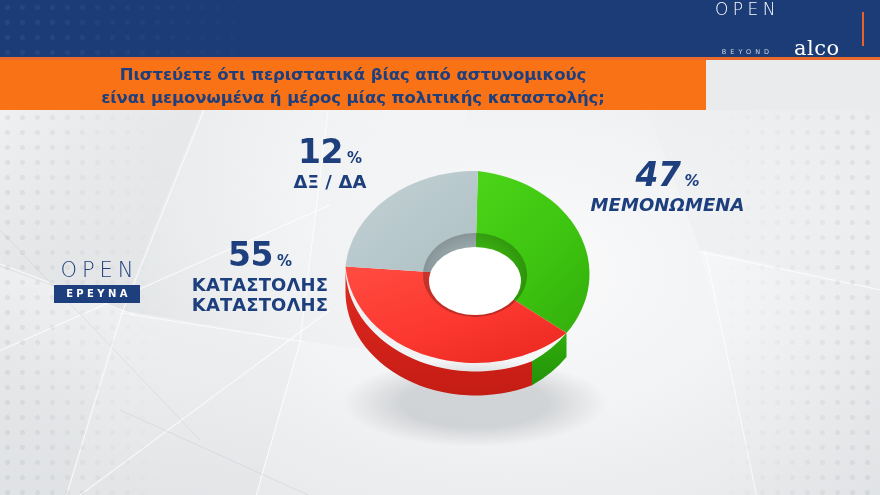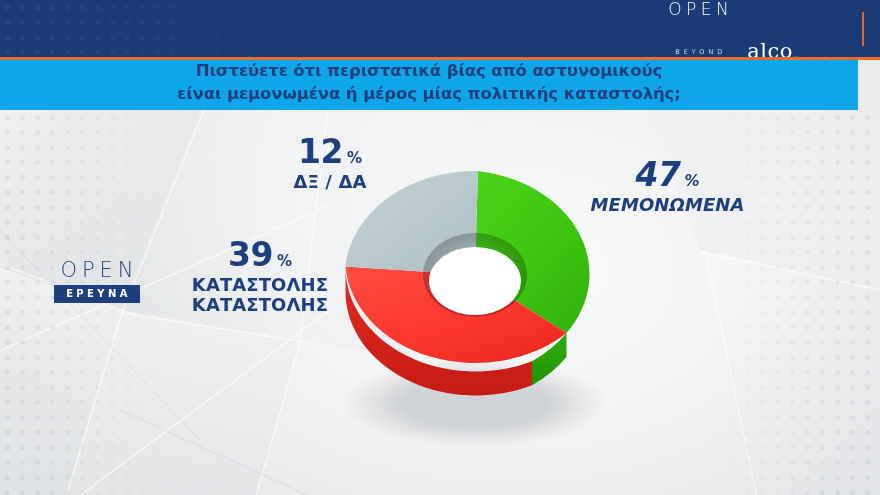--- a/index.html
+++ b/index.html
@@ -31,40 +31,40 @@
   .open-word{
     font-family:"DejaVu Sans", sans-serif;
     font-size:17px; letter-spacing:4.5px; color:#ffffff;
     font-weight:300; line-height:1; padding-left:4px;
   }
   .beyond-word{
     font-size:6.5px; letter-spacing:4px; color:#cfd8e8; line-height:1;
     padding-left:4px;
     margin-top:28px;
   }
-  .logo-alco{ display:flex; flex-direction:row; align-items:flex-end; gap:1px;margin-top:46px; }
+  .logo-alco{ display:flex; flex-direction:column; align-items:flex-start; gap:1px;margin-top:46px; }
   .alco-word{
     font-family:"DejaVu Serif", serif;
     font-size:21px; color:#ffffff; line-height:1; letter-spacing:0.5px;
   }
   .alco-tag{
     font-size:4.6px; letter-spacing:0.4px; color:#b9c4da; line-height:1;
   }
   .logo-divider{ width:2px; height:34px; background:#e8622a; }
 
   #orange-rule{
     position:absolute; left:0; top:57px; width:880px; height:3px;
     background:#ea6a2e;
   }
 
   
   #title-band{
-    position:absolute; left:0; top:60px; width:858px; height:50px;
-    background:#0ea5e9;
-    display:flex; align-items:flex-start; justify-content:center;
+    position:absolute; left:0; top:60px; width:706px; height:50px;
+    background:#f97316;
+    display:flex; align-items:flex-end; justify-content:center;
   }
   #chart-title{
     color:#1e3f7e; font-size:16.5px; font-weight:bold; line-height:1.38;
     text-align:center; letter-spacing:-0.1px;
   }
   #chart-title .tline{ display:block; }
 
   
   #stage{
     position:absolute; left:0; top:110px; width:880px; height:385px;
@@ -286,21 +286,21 @@
   <div class="callout" id="callout-yes">
     <div class="pct-row">
       <span class="pct-num">47</span>
       <span class="pct-sign">%</span>
     </div>
     <div class="cal-name">ΜΕΜΟΝΩΜΕΝΑ</div>
   </div>
 
   <div class="callout" id="callout-no">
     <div class="pct-row">
-      <span class="pct-num">39</span>
+      <span class="pct-num">55</span>
       <span class="pct-sign">%</span>
     </div>
     <div class="cal-name">
       <span>ΚΑΤΑΣΤΟΛΗΣ</span>
       <span>ΚΑΤΑΣΤΟΛΗΣ</span>
     </div>
   </div>
 
 </div>
 

